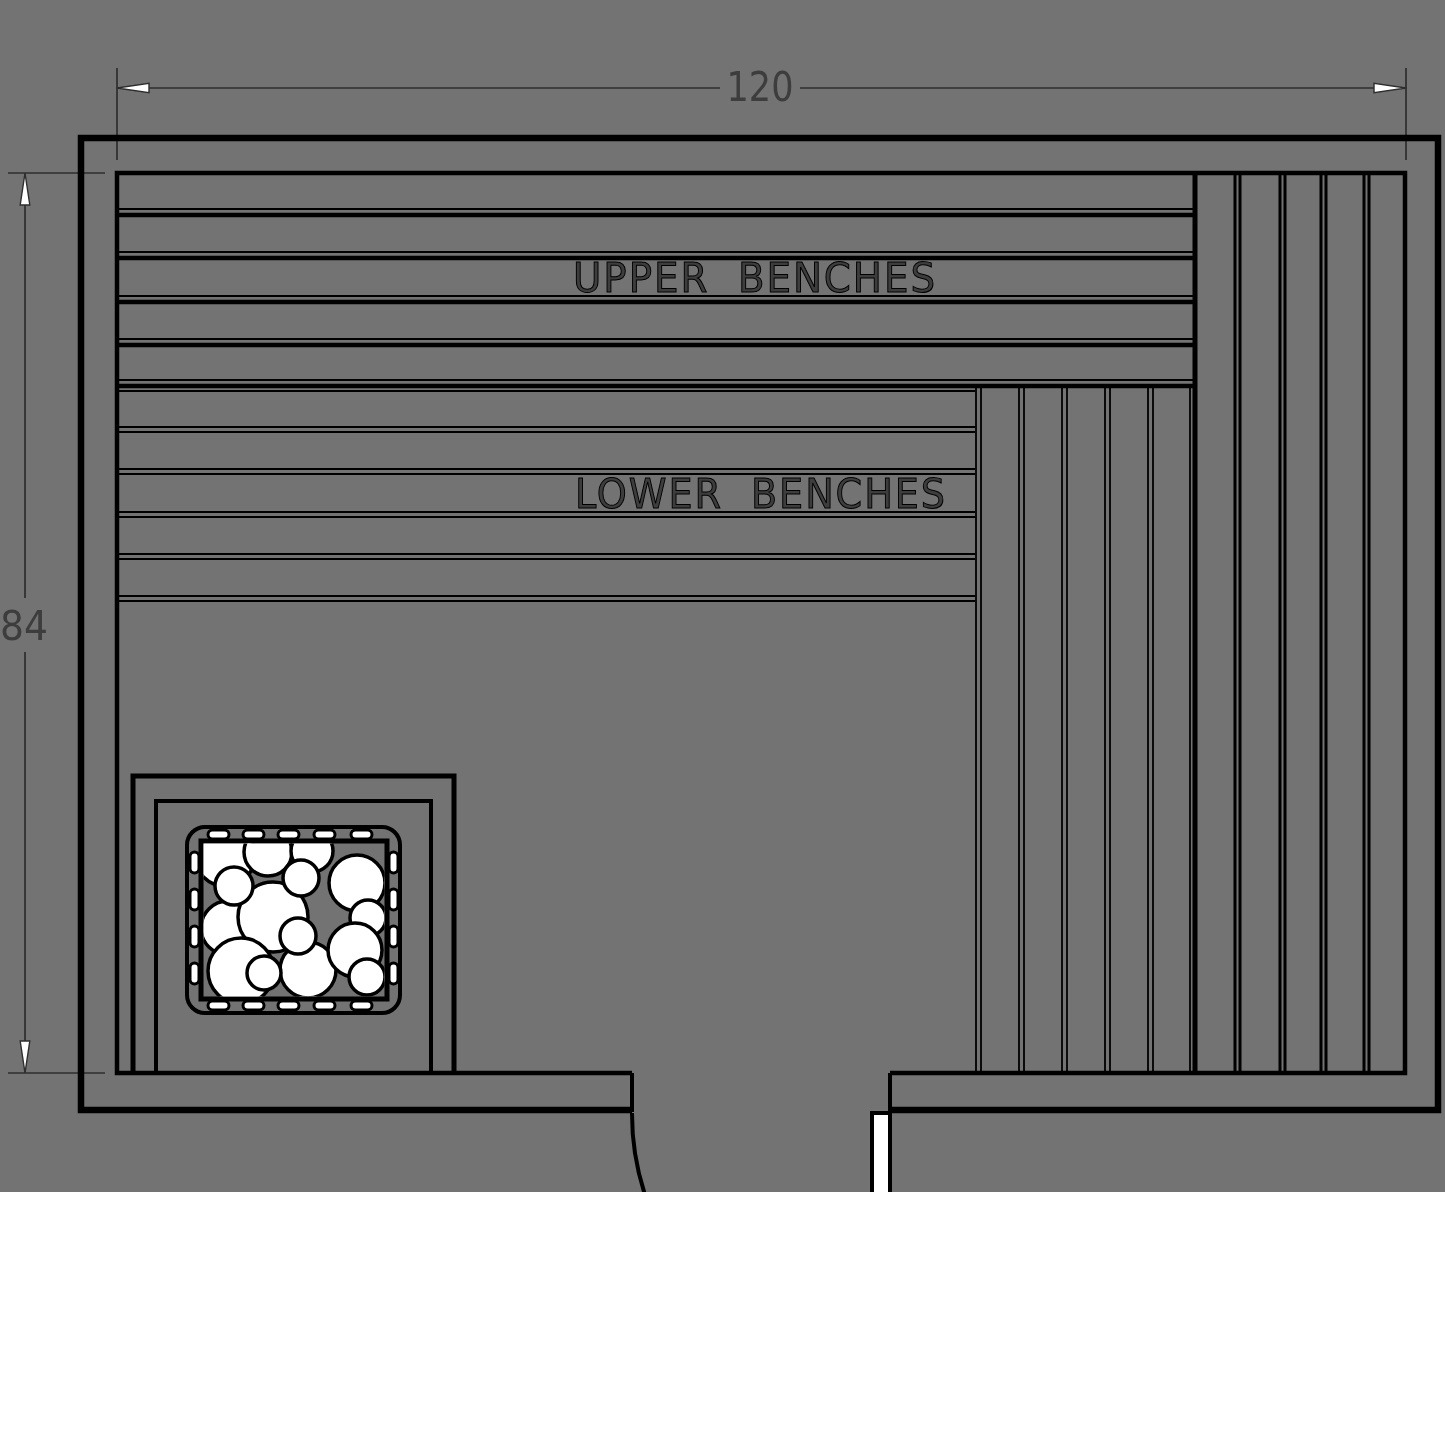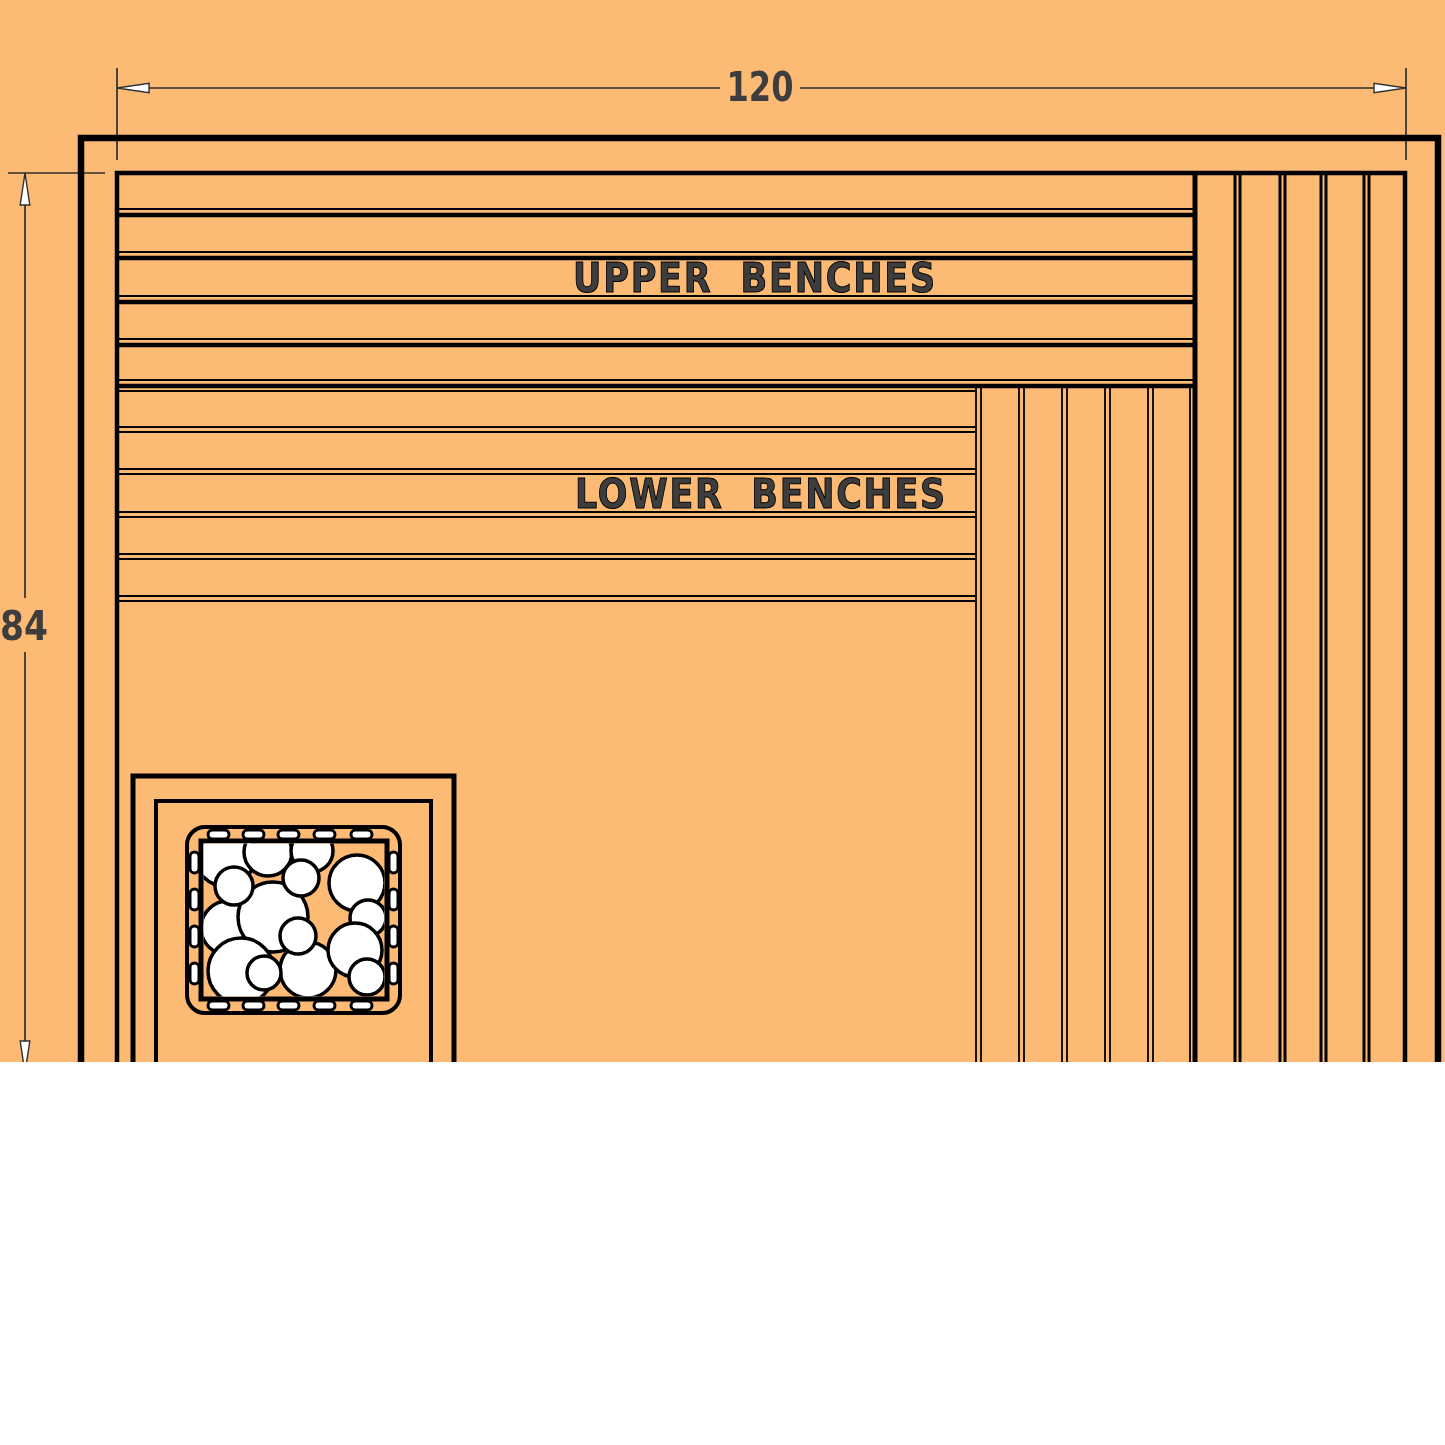--- a/index.html
+++ b/index.html
@@ -6,24 +6,23 @@
     margin: 0;
     padding: 0;
     background: #ffffff;
     width: 1445px;
     height: 1445px;
     font-family: "DejaVu Sans", sans-serif;
   }
   .canvas {
     position: relative;
     width: 1445px;
-    height: 1062px;
-    background: #fdba74;
+    height: 1192px;
+    background: #737373;
     overflow: hidden;
-    font-weight: bold;
   }
   svg { display: block; }
   text {
     font-family: "DejaVu Sans", "Liberation Sans", sans-serif;
     fill: #3d3d3d;
   }
   .cad-label { font-size: 40px; letter-spacing: 2px; }
   .dim-text  { font-size: 41px; }
 </style>
 </head>

